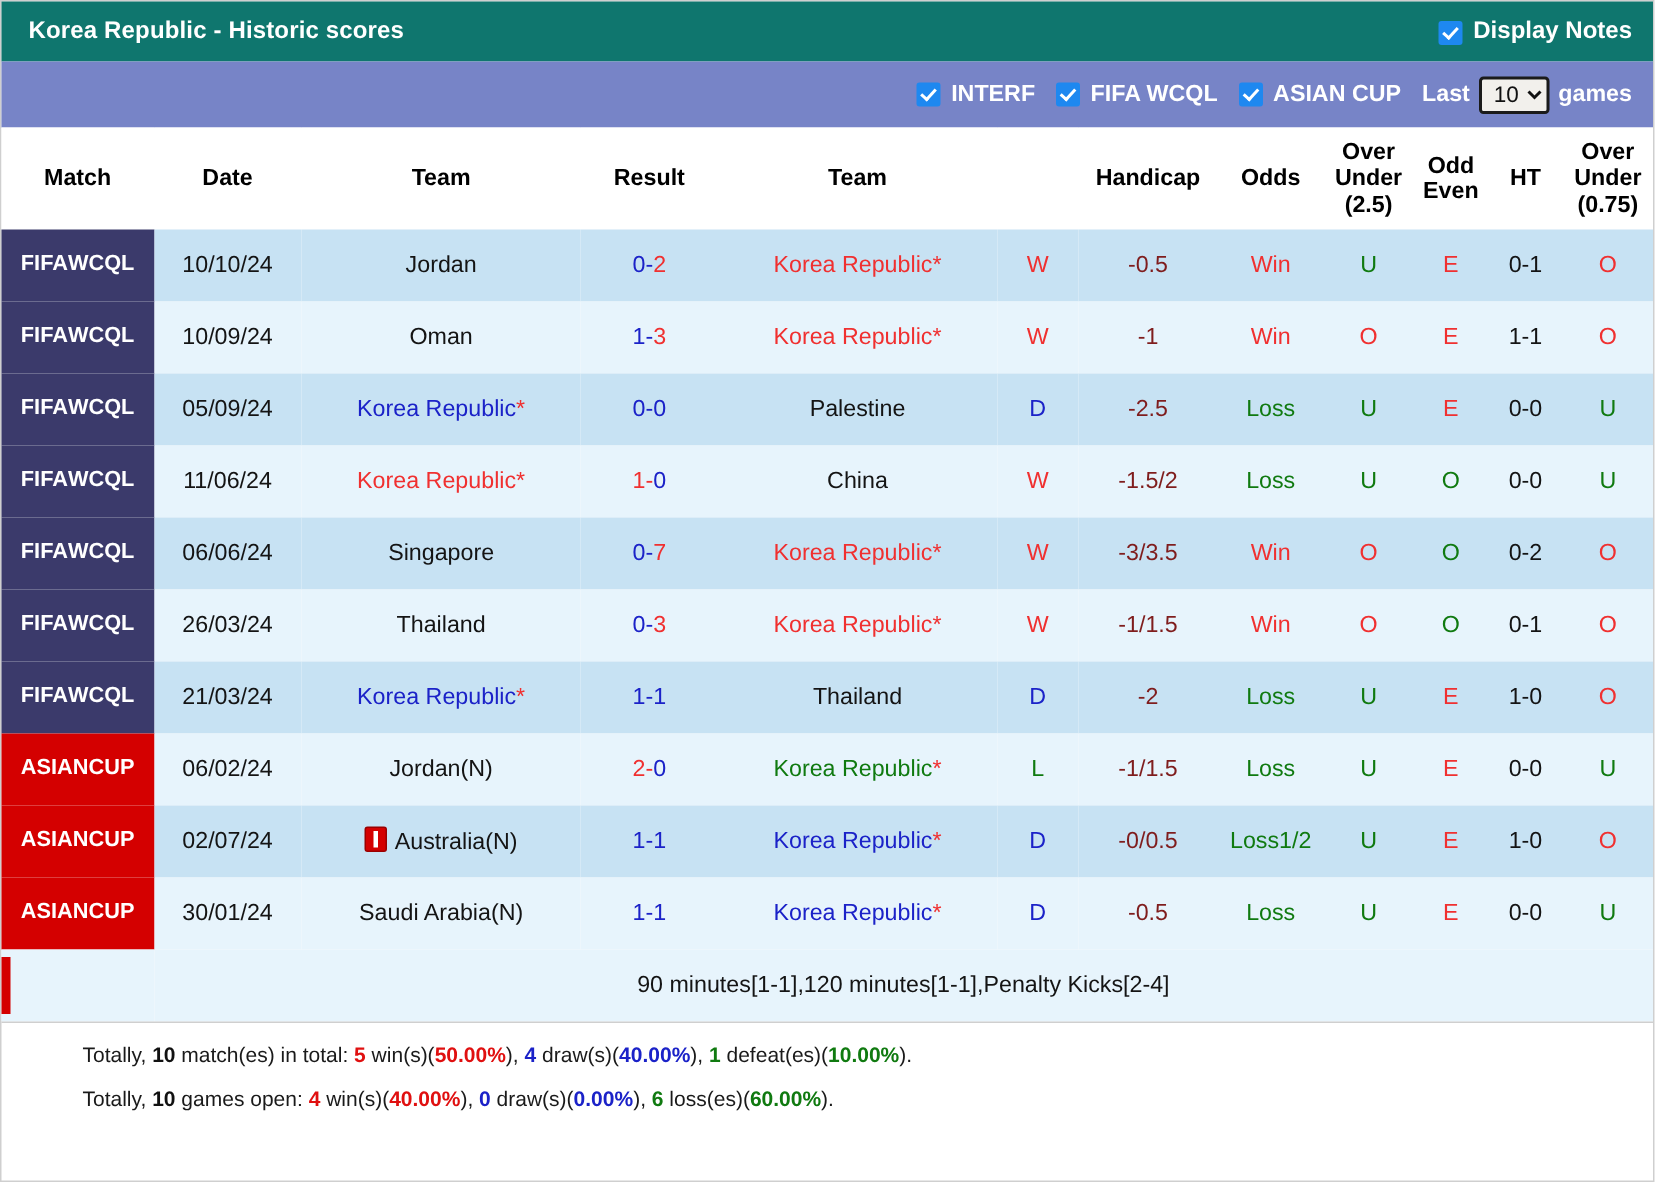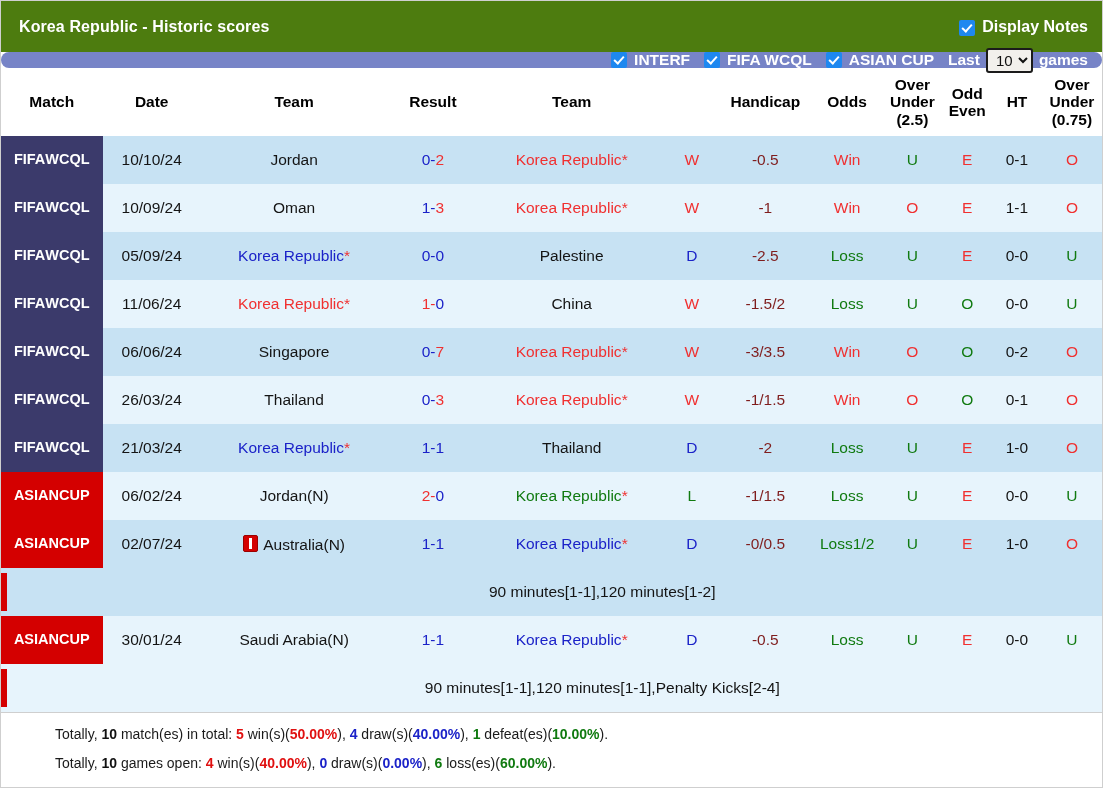--- a/index.html
+++ b/index.html
@@ -11,42 +11,41 @@
   }
   .frame{
     width:1103px;height:788px;
     border:1px solid #cfcfcf;
     box-sizing:border-box;
     background:#fff;
     position:relative;
   }
   
   .titlebar{
-    height:51px;
-    background:#4d7c0f;
+    height:40px;
+    background:#0f766e;
     display:flex;align-items:center;
     padding:0 14px 0 18px;
     box-sizing:border-box;
   }
   .titlebar .title{
     color:#ffffff;font-weight:bold;font-size:16px;
     letter-spacing:.1px;
   }
   .titlebar .spacer{flex:1;}
   .notes-toggle{display:flex;align-items:flex-end;gap:7px;}
   .notes-toggle .lbl{color:#ffffff;font-weight:bold;font-size:16px;}
   
   .filterbar{
-    height:16px;
+    height:44px;
     background:#7784c7;
     display:flex;align-items:center;justify-content:flex-end;
     padding:0 14px 0 0;
     box-sizing:border-box;
     gap:0px;
-    border-radius:17px;
   }
   .fgroup{display:flex;align-items:center;gap:7px;margin-right:14px;}
   .fgroup .lbl{color:#ffffff;font-weight:bold;font-size:15.5px;}
   .lastgames{display:flex;align-items:center;gap:6px;}
   .lastgames .txt{color:#ffffff;font-weight:bold;font-size:15.5px;}
   .sel{
     background:#f2f0ec;
     border:2px solid #1b1b1b;
     border-radius:3px;
     font-family:"Liberation Sans", sans-serif;
@@ -406,26 +405,20 @@
           <td><span class="c-blue">1</span><span class="c-blue">-</span><span class="c-blue">1</span></td>
           <td><span class="c-blue">Korea Republic</span><span class="star">*</span></td>
           <td><span class="c-blue">D</span></td>
           <td><span class="c-navy">-0/0.5</span></td>
           <td><span class="c-green">Loss1/2</span></td>
           <td><span class="c-green">U</span></td>
           <td><span class="c-red">E</span></td>
           <td><span class="c-black">1-0</span></td>
           <td><span class="c-red">O</span></td>
         </tr>
-        <tr class="r-odd">
-          <td style="padding: 0px;">
-            <div style="height: 38px; width: 6px; background: rgb(212, 0, 0);"></div>
-          </td>
-          <td colspan="11" class="note"><span class="c-black">90 minutes[1-1],120 minutes[1-2]</span></td>
-        </tr>
         <tr class="r-even">
           <td class="badge">
             <div class="badge-in badge-asian">
               <div>ASIAN</div>
               <div>CUP</div>
             </div>
           </td>
           <td><span class="c-black">30/01/24</span></td>
           <td><span class="c-black">Saudi Arabia(N)</span></td>
           <td><span class="c-blue">1</span><span class="c-blue">-</span><span class="c-blue">1</span></td>

